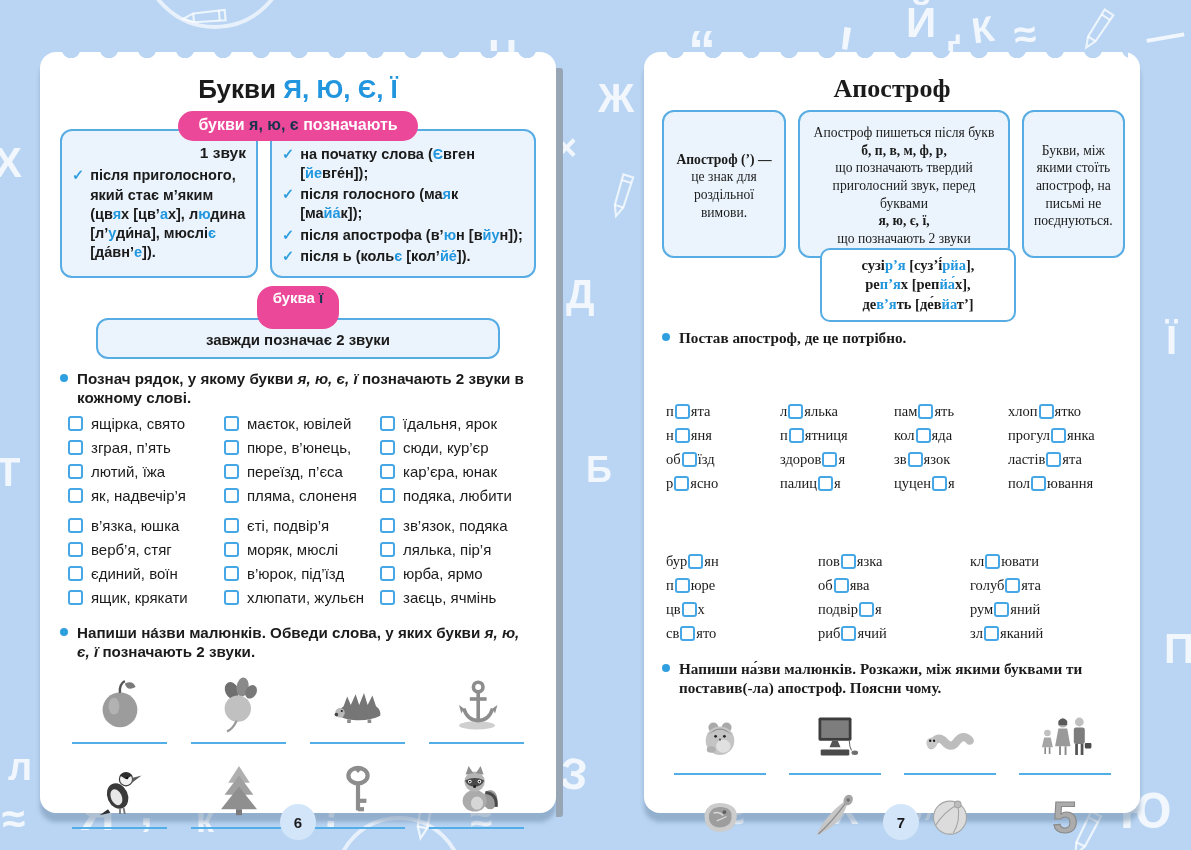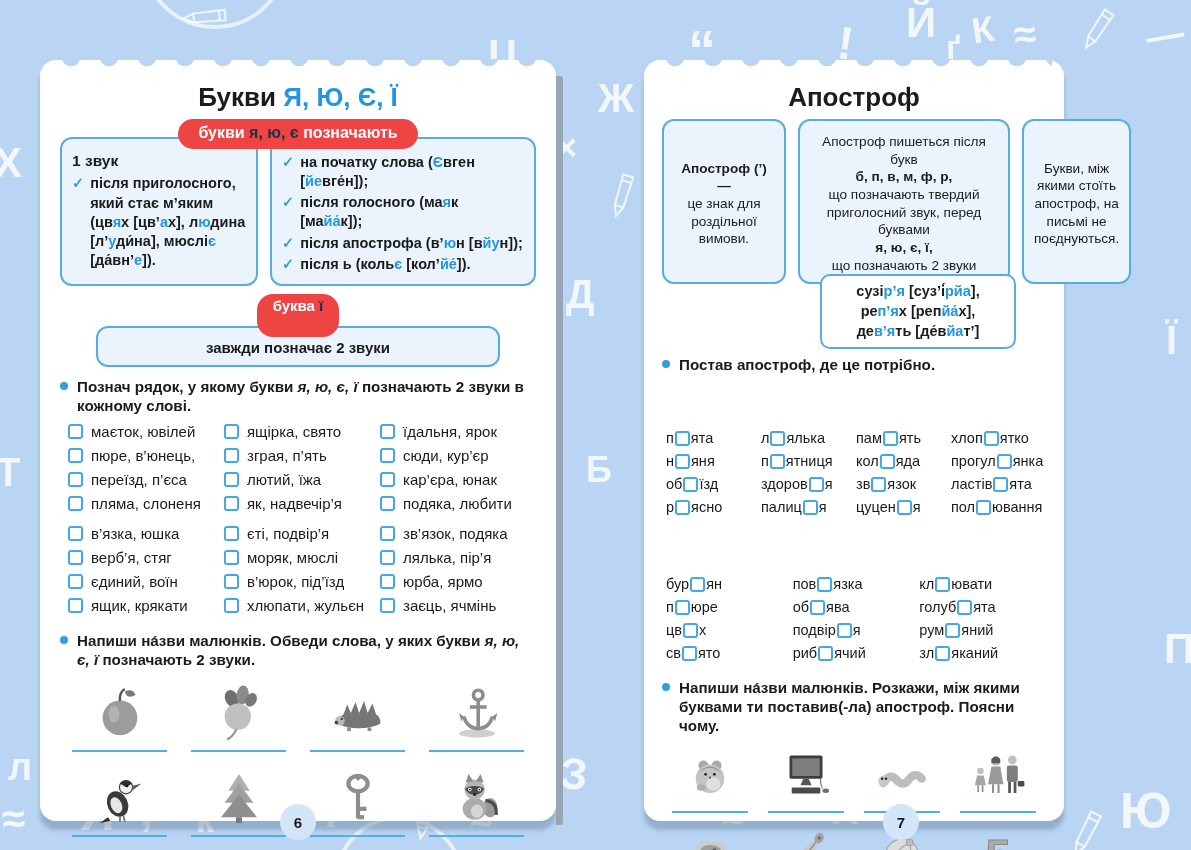--- a/index.html
+++ b/index.html
@@ -3,32 +3,32 @@
 <meta charset="utf-8">
 <style>
   :root{ --bg:#b9d5f3; --accent:#2f9fe0; --blue:#2196de; --navy:#17334e; --border:#58ace4; --boxbg:#ebf4fc; --line:#53ade7; --ink:#1b1b1b; }
   *{box-sizing:border-box; margin:0; padding:0;}
   html,body{width:1191px;height:850px;}
   body{position:relative; background:var(--bg); overflow:hidden; font-family:"Liberation Sans",sans-serif; color:var(--ink);}
   #bg-layer{position:absolute; inset:0; z-index:0;}
   .glyph{position:absolute; font-weight:bold; color:rgba(255,255,255,.8); line-height:1; white-space:pre;}
   .deco-circle{position:absolute; border:4px solid rgba(255,255,255,.65); border-radius:50%;}
   .pencil{position:absolute;}
-  .page{position:absolute; top:60px; height:761px; background:#fff; border-radius:16px; z-index:1; box-shadow:0 9px 4px rgba(110,138,170,.5); overflow:visible;}
+  .page{position:absolute; top:52px; height:761px; background:#fff; border-radius:16px; z-index:1; box-shadow:0 9px 4px rgba(110,138,170,.5); overflow:visible;}
   #left-page{left:40px; width:516px;}
-  #right-page{left:644px; width:420px;}
+  #right-page{left:644px; width:496px;font-family:Liberation Serif, serif;}
   .scallop{position:absolute; top:-1px; left:12px; right:12px; height:12px; background-image:radial-gradient(circle at 50% -2px, var(--bg) 0 9px, transparent 9.5px); background-size:38px 12px; background-repeat:repeat-x;}
   .spine{position:absolute; right:-7px; top:16px; width:7px; height:calc(100% - 12px); background:#97a5b4; border-radius:0 3px 3px 0;}
   .pad{padding:16px 20px 0;}
   .title{text-align:center; font-size:26px; font-weight:bold; margin:6px 0 6px;}
-  .pill{display:block; width:max-content; margin:4px auto -12px; position:relative; z-index:3; background:#ef4444; color:#fff; font-weight:bold; font-size:16px; padding:5px 20px 7px; border-radius:16px;}
+  .pill{display:block; width:max-content; margin:4px auto -12px; position:relative; z-index:3; background:#ec4899; color:#fff; font-weight:bold; font-size:16px; padding:5px 20px 7px; border-radius:16px;}
   .pill-sm{font-size:15px; padding:3px 16px 23px; margin:8px auto -11px;}
   .boxrow{display:flex; gap:12px; align-items:stretch;}
   .infobox{border:2px solid var(--border); background:var(--boxbg); border-radius:12px; padding:12px 10px 8px; font-size:14.5px; font-weight:700; line-height:1.32;}
-  .infobox h3{text-align:left; font-size:15.5px; margin:0 0 3px;}
+  .infobox h3{text-align:right; font-size:15.5px; margin:0 0 3px;}
   .chk-item{display:flex; gap:6px; margin:2px 0;}
   .tick{color:var(--accent); flex:none;}
   .center{text-align:center;}
   .rp-box{font-weight:400; font-size:13.6px; line-height:1.3; display:flex; flex-direction:column; justify-content:center;}
   .exbox{position:relative; z-index:2; width:196px; margin:-10px 0 0 158px; background:#fff; border:2px solid var(--border); border-radius:10px; text-align:center; font-size:14.5px; font-weight:700; line-height:1.35; padding:6px 4px;}
   .yi-box{border:2px solid var(--border); background:var(--boxbg); border-radius:12px; width:404px; margin:0 auto; text-align:center; font-weight:700; font-size:15px; line-height:1.4; padding:9px 6px 7px;}
   .c-b{color:var(--blue); font-weight:700;}
   .c-n{color:var(--navy);}
   .c-w{color:#fff;}
   .c-bd{font-weight:700;}
@@ -324,51 +324,51 @@
       <div>завжди позначає 2 звуки</div>
     </div>
     <div class="task">
         <span class="bullet"></span>
         <span><span class="c-bd">Познач рядок, у якому букви </span><span class="c-bi">я, ю, є, ї</span><span class="c-bd"> позначають 2 звуки в кожному слові.</span></span>
       </div>
     <div class="wgrid">
         <div class="wcol">
           <div class="wrow">
             <span class="cbox"></span>
+            <span>ящірка, свято</span>
+          </div>
+          <div class="wrow">
+            <span class="cbox"></span>
+            <span>зграя, п’ять</span>
+          </div>
+          <div class="wrow">
+            <span class="cbox"></span>
+            <span>лютий, їжа</span>
+          </div>
+          <div class="wrow">
+            <span class="cbox"></span>
+            <span>як, надвечір’я</span>
+          </div>
+        </div>
+        <div class="wcol">
+          <div class="wrow">
+            <span class="cbox"></span>
             <span>маєток, ювілей</span>
           </div>
           <div class="wrow">
             <span class="cbox"></span>
             <span>пюре, в’юнець,</span>
           </div>
           <div class="wrow">
             <span class="cbox"></span>
             <span>переїзд, п’єса</span>
           </div>
           <div class="wrow">
             <span class="cbox"></span>
             <span>пляма, слоненя</span>
-          </div>
-        </div>
-        <div class="wcol">
-          <div class="wrow">
-            <span class="cbox"></span>
-            <span>ящірка, свято</span>
-          </div>
-          <div class="wrow">
-            <span class="cbox"></span>
-            <span>зграя, п’ять</span>
-          </div>
-          <div class="wrow">
-            <span class="cbox"></span>
-            <span>лютий, їжа</span>
-          </div>
-          <div class="wrow">
-            <span class="cbox"></span>
-            <span>як, надвечір’я</span>
           </div>
         </div>
         <div class="wcol">
           <div class="wrow">
             <span class="cbox"></span>
             <span>їдальня, ярок</span>
           </div>
           <div class="wrow">
             <span class="cbox"></span>
             <span>сюди, кур’єр</span>

